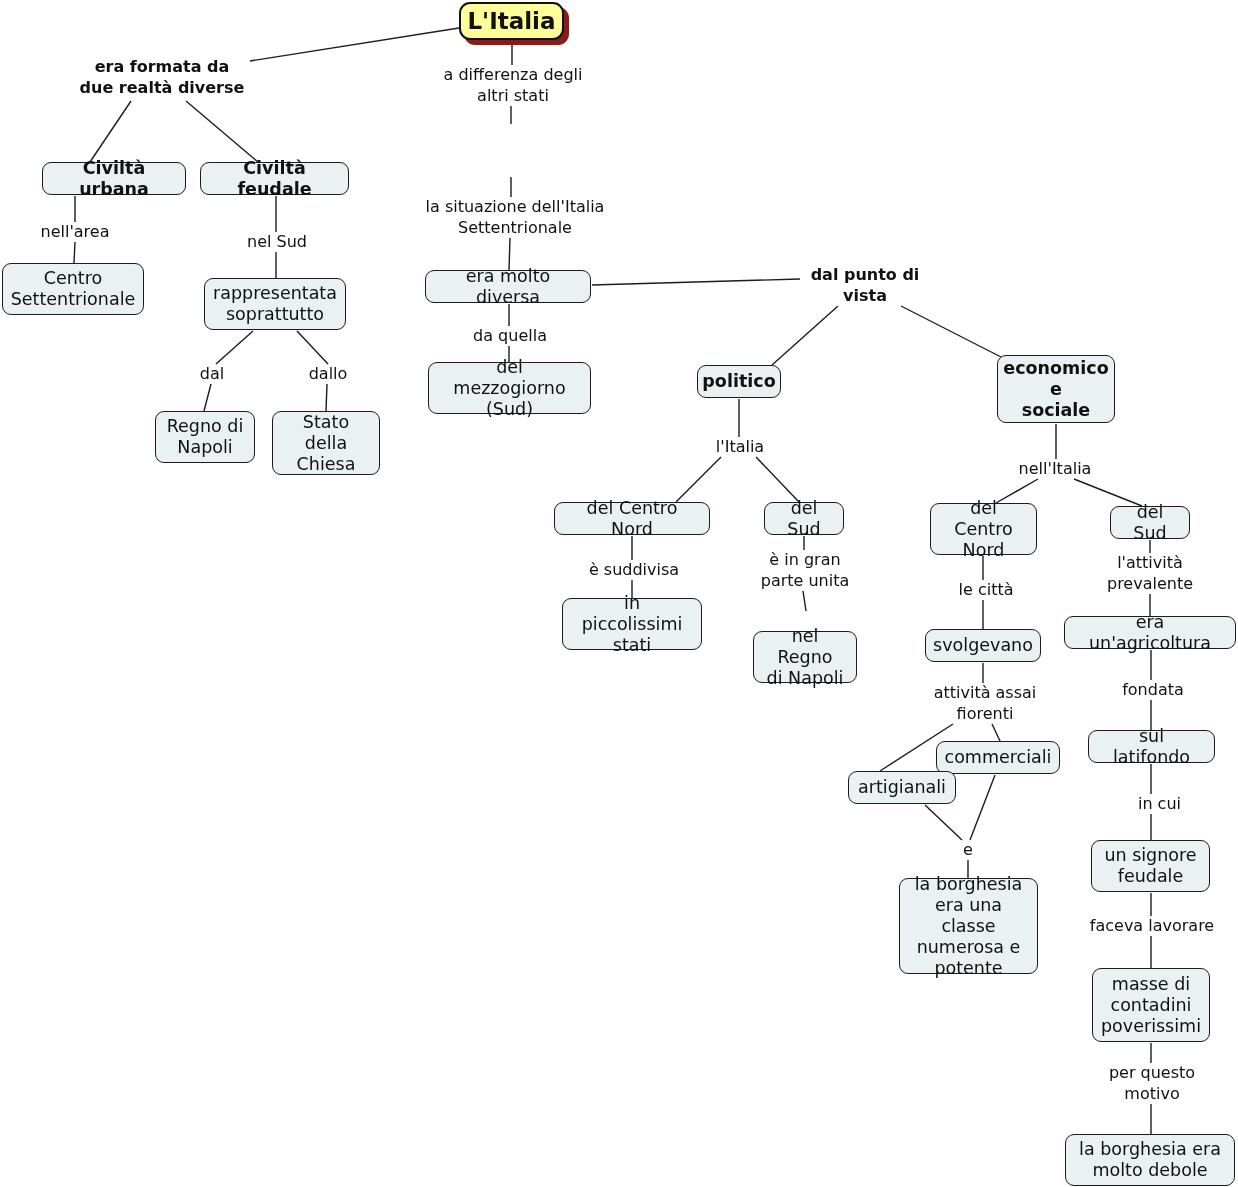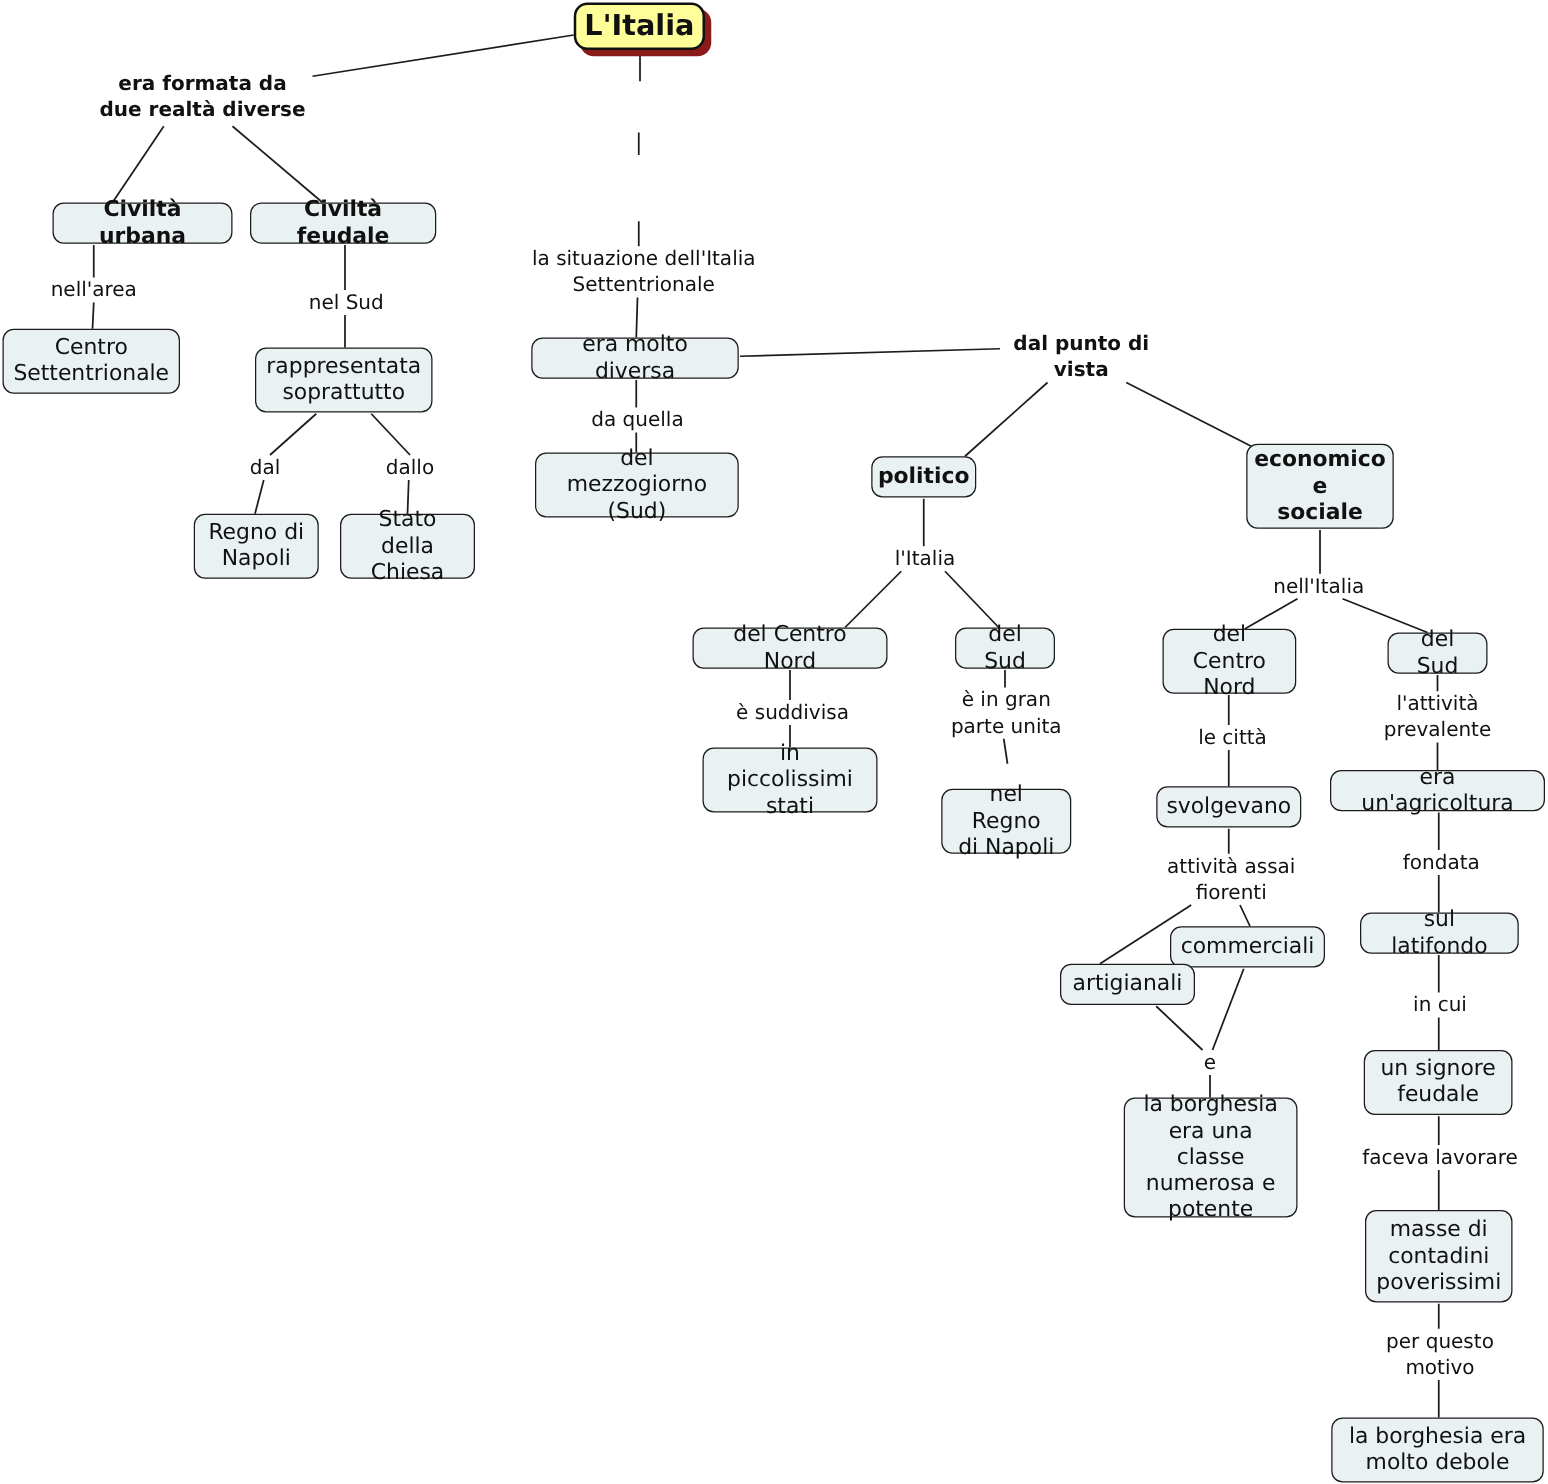--- a/index.html
+++ b/index.html
@@ -122,51 +122,53 @@
       <line x1="1151" y1="936" x2="1151" y2="968" stroke="#1c1c1c" stroke-width="1.4"></line>
       <line x1="1151" y1="1043" x2="1151" y2="1063" stroke="#1c1c1c" stroke-width="1.4"></line>
       <line x1="1151" y1="1104" x2="1151" y2="1134" stroke="#1c1c1c" stroke-width="1.4"></line>
     </svg>
 <div class="link-label bold" style="left: 74px; top: 56px; width: 176px;">era formata da
 due realtà diverse</div>
     <div class="link-label" style="left: 30px; top: 221px; width: 90px;">nell'area</div>
     <div class="link-label" style="left: 239px; top: 231px; width: 76px;">nel Sud</div>
     <div class="link-label" style="left: 192px; top: 363px; width: 40px;">dal</div>
     <div class="link-label" style="left: 301px; top: 363px; width: 54px;">dallo</div>
+    <div class="link-label" style="left: 428px; top: 64px; width: 170px;">a differenza degli
+altri stati</div>
     <div class="link-label" style="left: 404px; top: 196px; width: 222px;">la situazione dell'Italia
 Settentrionale</div>
     <div class="link-label" style="left: 463px; top: 325px; width: 94px;">da quella</div>
     <div class="link-label bold" style="left: 800px; top: 264px; width: 130px;">dal punto di
 vista</div>
     <div class="link-label" style="left: 705px; top: 436px; width: 70px;">l'Italia</div>
     <div class="link-label" style="left: 1007px; top: 458px; width: 96px;">nell'Italia</div>
     <div class="link-label" style="left: 578px; top: 559px; width: 112px;">è suddivisa</div>
     <div class="link-label" style="left: 753px; top: 549px; width: 104px;">è in gran
 parte unita</div>
     <div class="link-label" style="left: 950px; top: 579px; width: 72px;">le città</div>
     <div class="link-label" style="left: 1100px; top: 552px; width: 100px;">l'attività
 prevalente</div>
     <div class="link-label" style="left: 919px; top: 682px; width: 132px;">attività assai
 fiorenti</div>
     <div class="link-label" style="left: 1113px; top: 679px; width: 80px;">fondata</div>
     <div class="link-label" style="left: 953px; top: 839px; width: 30px;">e</div>
-    <div class="link-label" style="left: 1123px; top: 793px; width: 58px;">in cui</div>
+    <div class="link-label" style="left: 1123px; top: 793px; width: 58px; text-align: right;">in cui</div>
     <div class="link-label" style="left: 1078px; top: 915px; width: 148px;">faceva lavorare</div>
     <div class="link-label" style="left: 1100px; top: 1062px; width: 104px;">per questo
 motivo</div>
     <div class="node root bold" style="left: 459px; top: 2px; width: 105px; height: 38px;">L'Italia</div>
     <div class="node bold" style="left: 2px; top: 162px; width: 144px; height: 33px; margin-left: 40px;">Civiltà urbana</div>
     <div class="node bold" style="left: 200px; top: 162px; width: 149px; height: 33px;">Civiltà feudale</div>
     <div class="node" style="left: 2px; top: 263px; width: 142px; height: 52px;">Centro
 Settentrionale</div>
     <div class="node" style="left: 204px; top: 278px; width: 142px; height: 52px;">rappresentata
 soprattutto</div>
     <div class="node" style="left: 155px; top: 411px; width: 100px; height: 52px;">Regno di
 Napoli</div>
-    <div class="node" style="left: 272px; top: 411px; width: 108px; height: 52px;">Stato della
+    <div class="node" style="left: 272px; top: 411px; width: 108px; height: 64px;">Stato della
 Chiesa</div>
     <div class="node" style="left: 425px; top: 270px; width: 166px; height: 33px;">era molto diversa</div>
     <div class="node" style="left: 428px; top: 362px; width: 163px; height: 52px;">del mezzogiorno
 (Sud)</div>
     <div class="node bold" style="left: 697px; top: 365px; width: 84px; height: 33px;">politico</div>
     <div class="node bold" style="left: 997px; top: 355px; width: 118px; height: 68px;">economico
 e
 sociale</div>
     <div class="node" style="left: 554px; top: 502px; width: 156px; height: 33px;">del Centro Nord</div>
     <div class="node" style="left: 764px; top: 502px; width: 80px; height: 33px;">del Sud</div>

